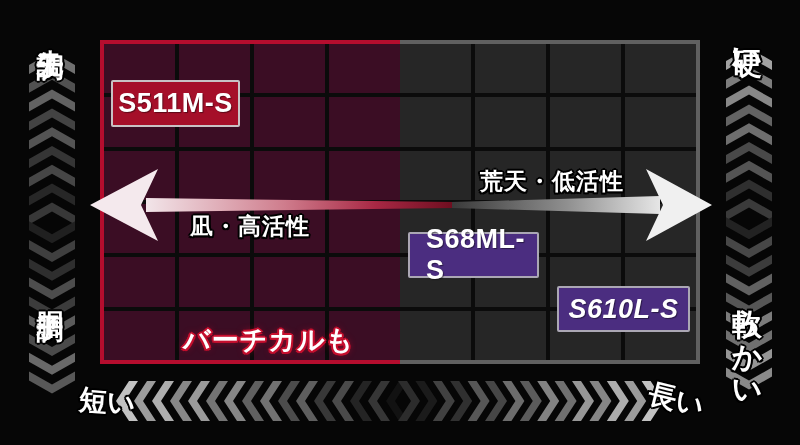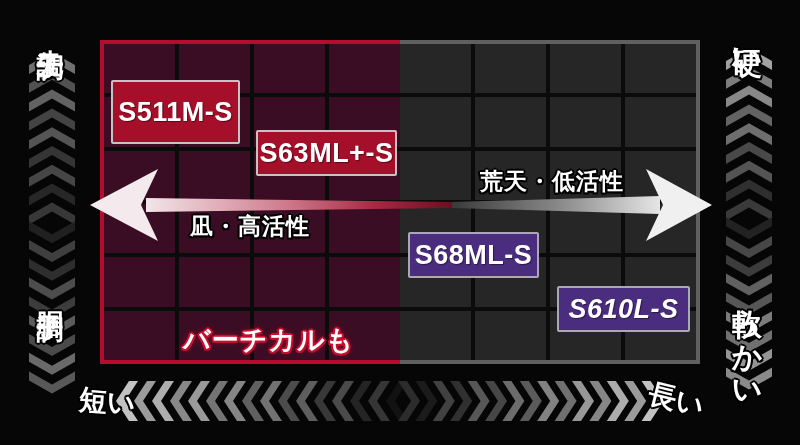--- a/index.html
+++ b/index.html
@@ -40,21 +40,21 @@
   #axis-short{left:79px;top:383px;font-size:28px;transform:rotate(4deg);}
   #axis-long{left:648px;top:381px;font-size:28px;transform:rotate(14deg);}
   #axis-fast-taper{left:36px;top:28px;font-size:27px;}
   #axis-slow-taper{left:36px;top:290px;font-size:27px;}
   #axis-hard{left:732px;top:26px;font-size:30px;}
   #axis-soft{left:732px;top:286px;font-size:30px;}
   #arrow-svg{position:absolute;left:0;top:0;z-index:5;pointer-events:none;}
   #note-vertical{left:183px;top:322px;font-size:27px;letter-spacing:1px;}
   #label-calm{left:190px;top:211px;}
   #label-rough{left:480px;top:166px;}
-  #badge-0{left:111px;top:80px;width:129px;height:64px;}
+  #badge-0{left:111px;top:80px;width:129px;height:47px;}
   #badge-1{left:256px;top:130px;width:141px;height:46px;}
   #badge-2{left:408px;top:232px;width:131px;height:46px;}
   #badge-3{left:557px;top:286px;width:133px;height:46px;font-style:italic;}
 </style>
 </head>
 <body>
 
 <div class="stage">
 
   <svg id="chev-left" class="chev" style="left:29px;top:52px;" width="46" height="344">
@@ -200,22 +200,21 @@
         <stop offset="1" stop-color="#e6e6e6"></stop>
       </linearGradient>
     </defs>
     <polygon points="146,198 452,202 452,208 146,212" fill="url(#gradL)"></polygon>
     <polygon points="452,202 660,196 660,214 452,208" fill="url(#gradR)"></polygon>
     <polygon points="158,169 90,205 158,241 141,205" fill="#f4e9ed"></polygon>
     <polygon points="646,169 712,205 646,241 663,205" fill="#f0f0f0"></polygon>
   </svg>
 
   <div id="badge-0" class="badge" style="background: rgb(165, 15, 41); border-color: rgb(200, 194, 196);">S511M-S</div>
-  <div id="badge-1" class="badge" style="background: rgb(165, 15, 41); border-color: rgb(200, 194, 196);">S63ML+-S</div>
-  <div id="badge-2" class="badge" style="background: rgb(75, 45, 128); border-color: rgb(171, 167, 180);">S68ML-S</div>
+  <div id="badge-2" class="badge" style="background: rgb(75, 45, 128); border-color: rgb(171, 167, 180); padding-left: 16px;">S68ML-S</div>
   <div id="badge-3" class="badge" style="background: rgb(75, 45, 128); border-color: rgb(171, 167, 180);">S610L-S</div>
 
   <div id="note-vertical" class="outline-red">バーチカルも</div>
   <div id="label-calm" class="outline-black arrow-label">凪・高活性</div>
   <div id="label-rough" class="outline-black arrow-label">荒天・低活性</div>
 
   <div id="axis-fast-taper" class="outline-black vtext">先調子</div>
   <div id="axis-slow-taper" class="outline-black vtext">胴調子</div>
   <div id="axis-hard" class="outline-black vtext">硬い</div>
   <div id="axis-soft" class="outline-black vtext">軟らかい</div>

